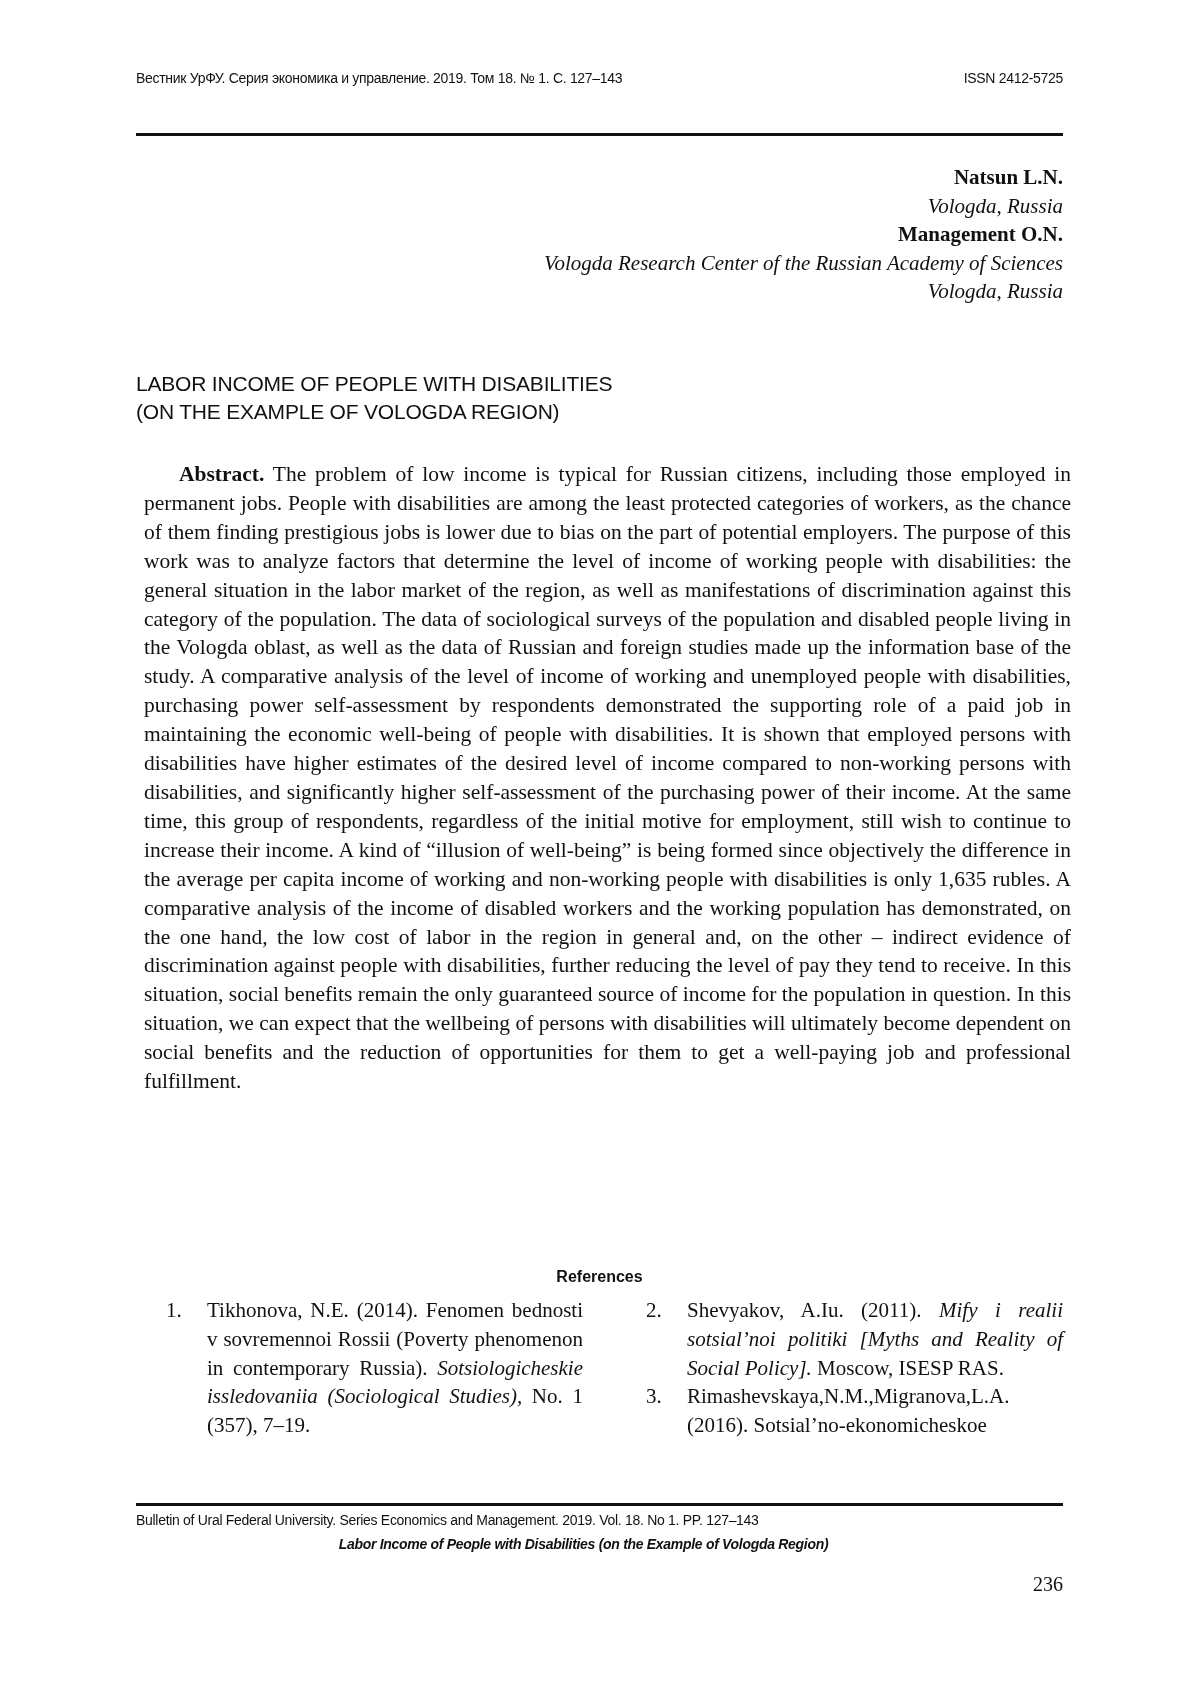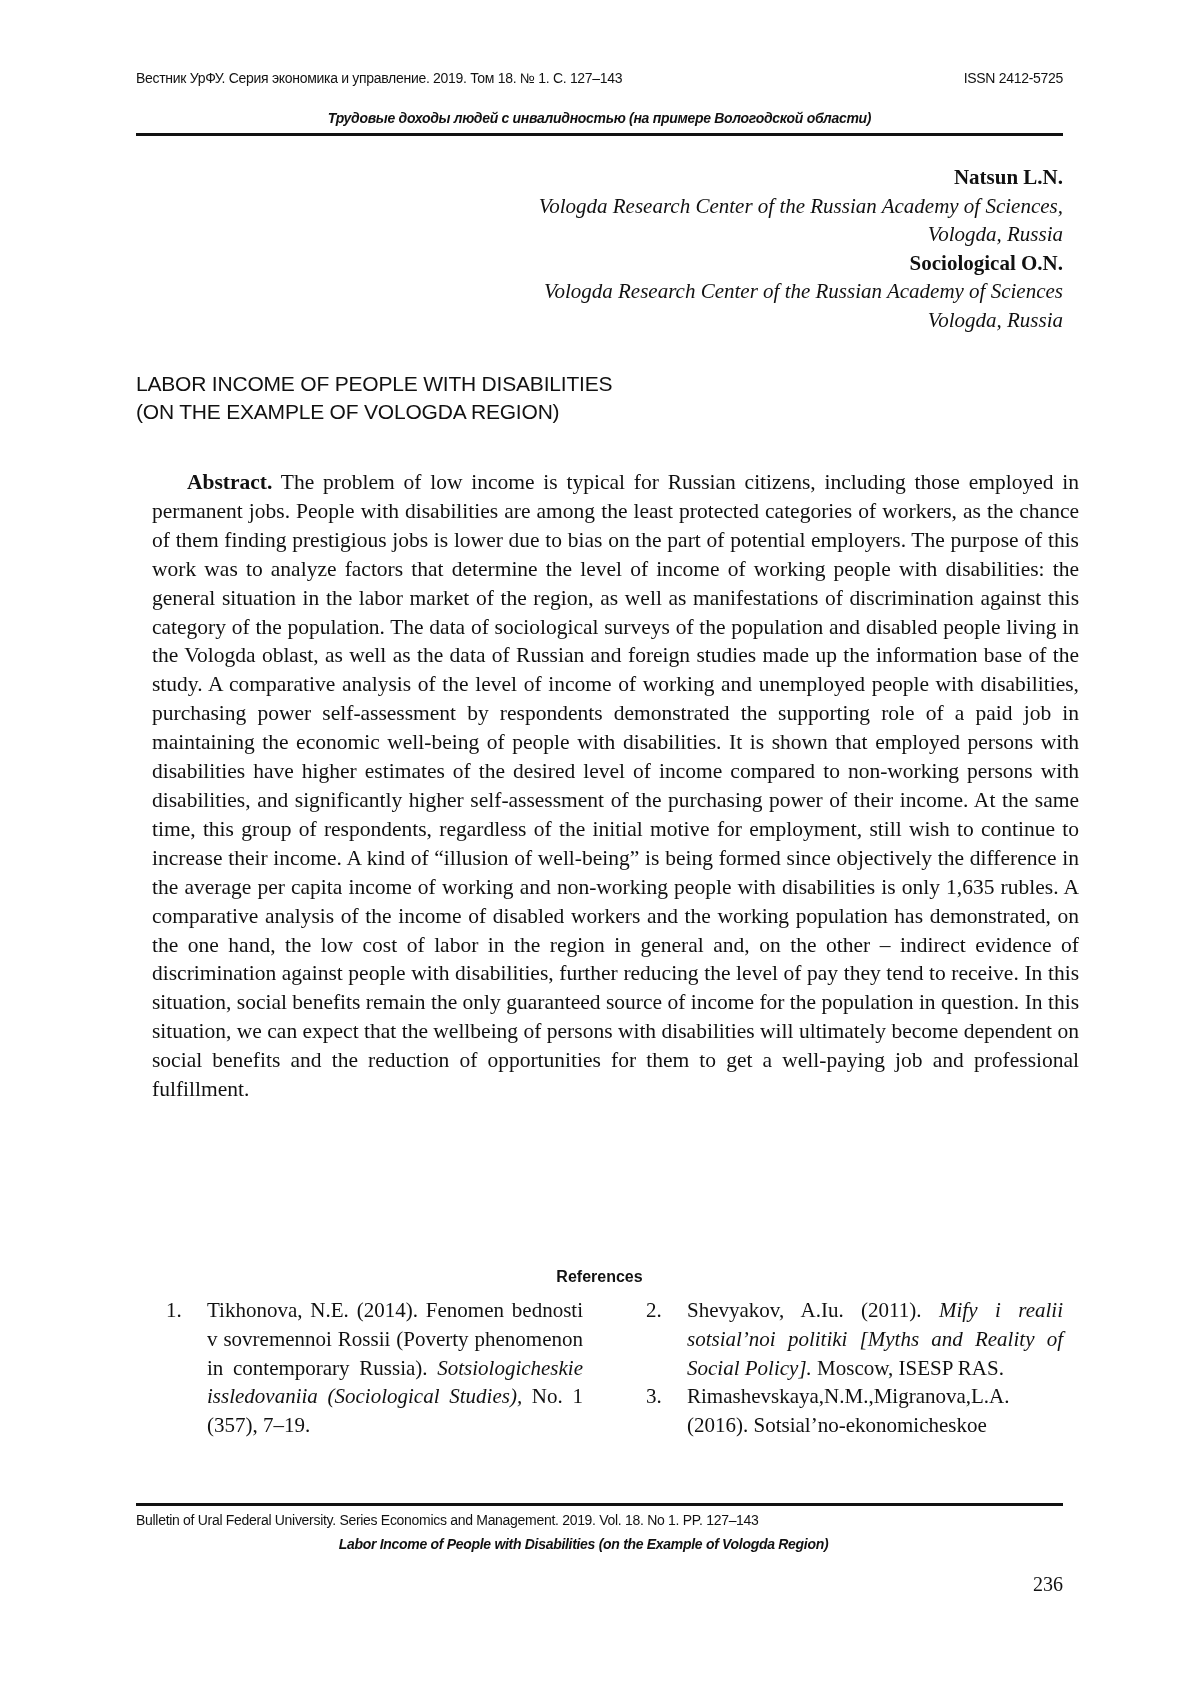--- a/index.html
+++ b/index.html
@@ -18,21 +18,21 @@
   .rule.bottom { top: 1503px; }
 
   .authors { position: absolute; top: 163px; right: 137px; text-align: right; font-size: 21px; line-height: 28.5px; }
   .authors .name { font-weight: bold; }
   .authors .aff { font-style: italic; }
 
   .title { position: absolute; top: 370px; left: 136px; width: 927px; 
            font-size: 21px; font-weight: normal; line-height: 28px; letter-spacing: -0.2px; }
 
   .abstract { position: absolute; top: 452px; left: 136px; width: 927px; font-size: 21.5px; line-height: 28.9px;
-              text-align: justify; text-indent: 35px; margin: 16px; }
+              text-align: justify; text-indent: 35px; margin: 8px; }
   .abstract .label { font-weight: bold; }
 
   .keywords { position: absolute; top: 1174px; left: 136px; width: 927px; font-size: 21.5px; line-height: 28.9px;
               text-align: justify; text-indent: 35px; margin: 0; }
   .keywords .label { font-weight: bold; font-style: italic; }
 
   .refs-heading { position: absolute; top: 1268px; left: 136px; width: 927px; text-align: center;
                   font-size: 16px; font-weight: bold; }
 
   .ref-col { position: absolute; top: 1296px; font-size: 21px; line-height: 28.8px; }
@@ -50,28 +50,26 @@
 </style>
 </head>
 <body>
 
 <div class="page">
 
   <div class="running-head sans">
     <span class="journal">Вестник УрФУ. Серия экономика и управление. 2019. Том 18. № 1. С. 127–143</span>
     <span class="issn">ISSN 2412-5725</span>
   </div>
-  <div class="running-title sans">Трудовые доходы людей с инвалидностью (на примере Вологодской области)</div>
   <div class="rule top"></div>
 
   <div class="authors serif">
     <div class="name">Natsun L.N.</div>
-    <div class="aff">Vologda Research Center of the Russian Academy of Sciences,</div>
     <div class="aff">Vologda, Russia</div>
-    <div class="name">Sociological O.N.</div>
+    <div class="name">Management O.N.</div>
     <div class="aff">Vologda Research Center of the Russian Academy of Sciences</div>
     <div class="aff">Vologda, Russia</div>
   </div>
 
   <div class="title sans">
     <div>LABOR INCOME OF PEOPLE WITH DISABILITIES</div>
     <div>(ON THE EXAMPLE OF VOLOGDA REGION)</div>
   </div>
 
   <p class="abstract serif"><span class="label">Abstract.</span> <span>The problem of low income is typical for Russian citizens, including those employed in permanent jobs. People with disabilities are among the least protected categories of workers, as the chance of them finding prestigious jobs is lower due to bias on the part of potential employers. The purpose of this work was to analyze factors that determine the level of income of working people with disabilities: the general situation in the labor market of the region, as well as manifestations of discrimination against this category of the population. The data of sociological surveys of the population and disabled people living in the Vologda oblast, as well as the data of Russian and foreign studies made up the information base of the study. A comparative analysis of the level of income of working and unemployed people with disabilities, purchasing power self-assessment by respondents demonstrated the supporting role of a paid job in maintaining the economic well-being of people with disabilities. It is shown that employed persons with disabilities have higher estimates of the desired level of income compared to non-working persons with disabilities, and significantly higher self-assessment of the purchasing power of their income. At the same time, this group of respondents, regardless of the initial motive for employment, still wish to continue to increase their income. A kind of “illusion of well-being” is being formed since objectively the difference in the average per capita income of working and non-working people with disabilities is only 1,635 rubles. A comparative analysis of the income of disabled workers and the working population has demonstrated, on the one hand, the low cost of labor in the region in general and, on the other – indirect evidence of discrimination against people with disabilities, further reducing the level of pay they tend to receive. In this situation, social benefits remain the only guaranteed source of income for the population in question. In this situation, we can expect that the wellbeing of persons with disabilities will ultimately become dependent on social benefits and the reduction of opportunities for them to get a well-paying job and professional fulfillment.</span></p>

